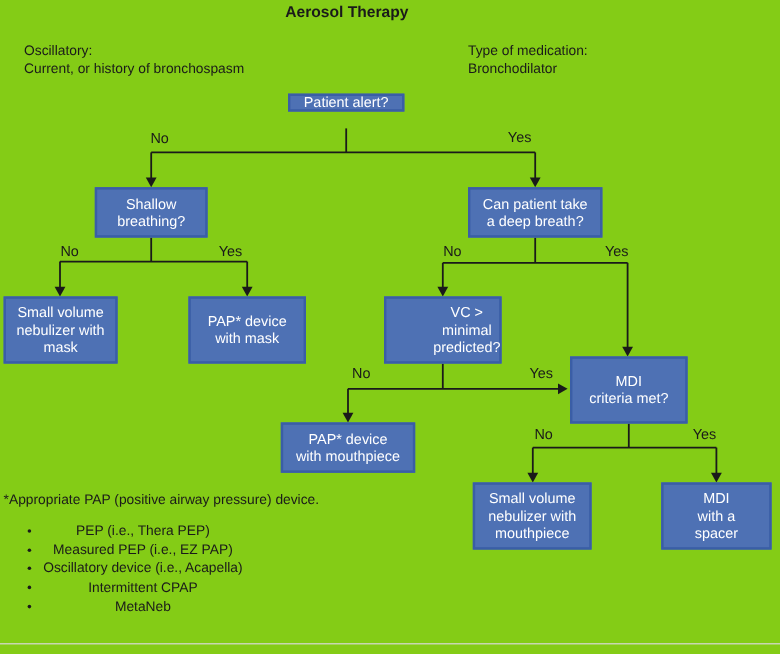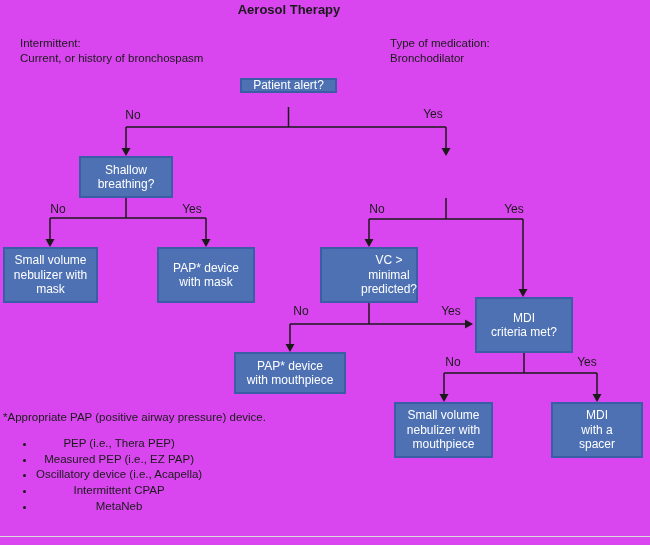--- a/index.html
+++ b/index.html
@@ -4,21 +4,21 @@
 <style>
   html, body { margin: 0; padding: 0; }
   body {
     font-family: "Liberation Sans", sans-serif;
     background: #ffffff;
   }
   #stage {
     position: relative;
     width: 650px;
     height: 545px;
-    background: #d946ef;
+    background: #84cc16;
     overflow: hidden;
   }
   #connectors {
     position: absolute;
     left: 0; top: 0;
     width: 650px; height: 545px;
   }
   .node {
     position: absolute;
     box-sizing: border-box;
@@ -134,32 +134,34 @@
       <polygon points="285.5,344 294.5,344 290,352"></polygon>
       <polygon points="465,319.5 465,328.5 473,324"></polygon>
       <polygon points="439.5,394 448.5,394 444,402"></polygon>
       <polygon points="592.5,394 601.5,394 597,402"></polygon>
     </g>
   </svg>
 
   <div class="title">Aerosol Therapy</div>
 
   <div class="annotation" style="left:20px; top:36px;">
-    <div>Intermittent:</div>
+    <div>Oscillatory:</div>
     <div>Current, or history of bronchospasm</div>
   </div>
 
   <div class="annotation" style="left:390px; top:36px;">
     <div>Type of medication:</div>
     <div>Bronchodilator</div>
   </div>
 
   <div class="node" id="n-patient-alert">Patient alert?</div>
   <div class="node" id="n-shallow">Shallow
 breathing?</div>
+  <div class="node" id="n-deep-breath">Can patient take
+a deep breath?</div>
   <div class="node" id="n-svn-mask">Small volume
 nebulizer with
 mask</div>
   <div class="node" id="n-pap-mask">PAP* device
 with mask</div>
   <div class="node" id="n-vc-minimal">VC &gt;
 minimal
 predicted?</div>
   <div class="node" id="n-mdi-criteria">MDI
 criteria met?</div>

